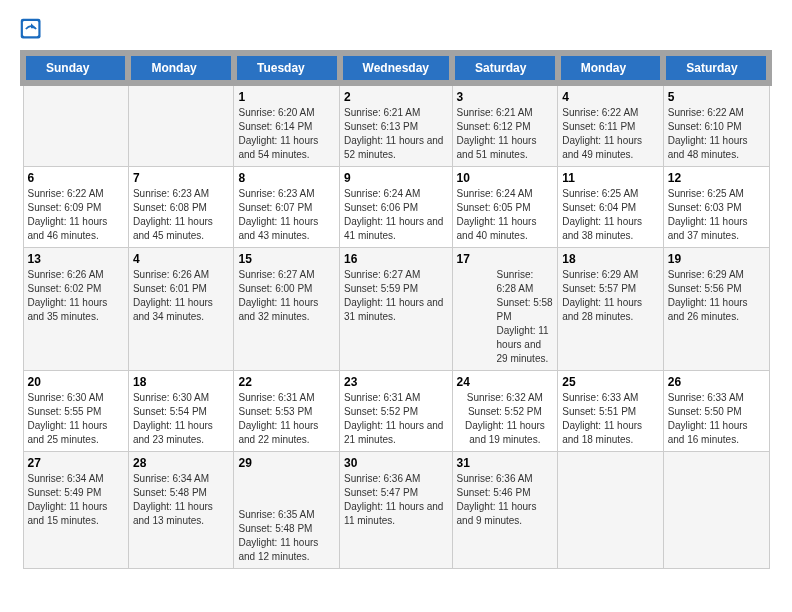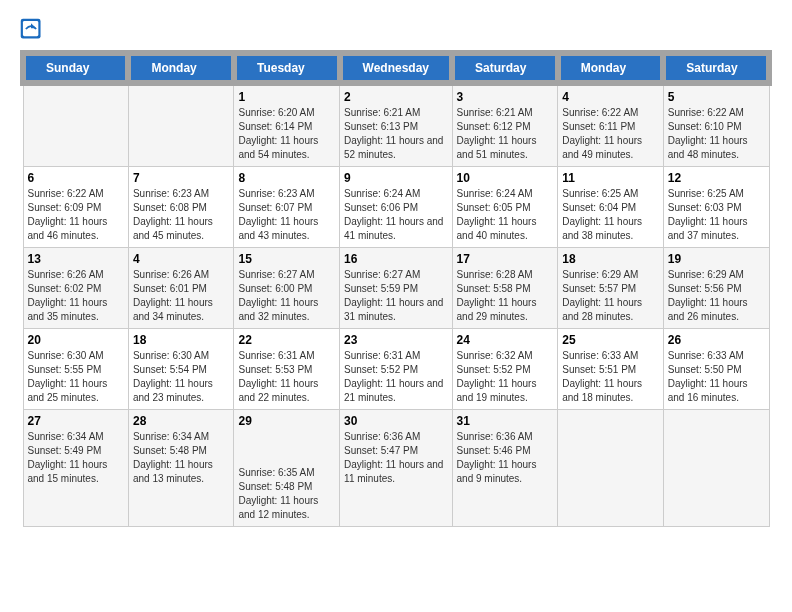--- a/index.html
+++ b/index.html
@@ -224,21 +224,21 @@
 Daylight: 11 hours and 32 minutes.</div>
           </td>
           <td>
             <div class="day-num">16</div>
             <div class="day-info" style="white-space: pre-line;">Sunrise: 6:27 AM
 Sunset: 5:59 PM
 Daylight: 11 hours and 31 minutes.</div>
           </td>
           <td>
             <div class="day-num">17</div>
-            <div class="day-info" style="white-space: pre-line;">Sunrise: 6:28 AM
+            <div class="day-info" style="white-space: pre-line; margin-left: 40px;">Sunrise: 6:28 AM
 Sunset: 5:58 PM
 Daylight: 11 hours and 29 minutes.</div>
           </td>
           <td>
             <div class="day-num">18</div>
             <div class="day-info" style="white-space: pre-line;">Sunrise: 6:29 AM
 Sunset: 5:57 PM
 Daylight: 11 hours and 28 minutes.</div>
           </td>
           <td>
@@ -268,21 +268,21 @@
 Daylight: 11 hours and 22 minutes.</div>
           </td>
           <td>
             <div class="day-num">23</div>
             <div class="day-info" style="white-space: pre-line;">Sunrise: 6:31 AM
 Sunset: 5:52 PM
 Daylight: 11 hours and 21 minutes.</div>
           </td>
           <td>
             <div class="day-num">24</div>
-            <div class="day-info" style="white-space: pre-line;">Sunrise: 6:32 AM
+            <div class="day-info" style="white-space: pre-line; text-align: center;">Sunrise: 6:32 AM
 Sunset: 5:52 PM
 Daylight: 11 hours and 19 minutes.</div>
           </td>
           <td>
             <div class="day-num">25</div>
             <div class="day-info" style="white-space: pre-line;">Sunrise: 6:33 AM
 Sunset: 5:51 PM
 Daylight: 11 hours and 18 minutes.</div>
           </td>
           <td>

